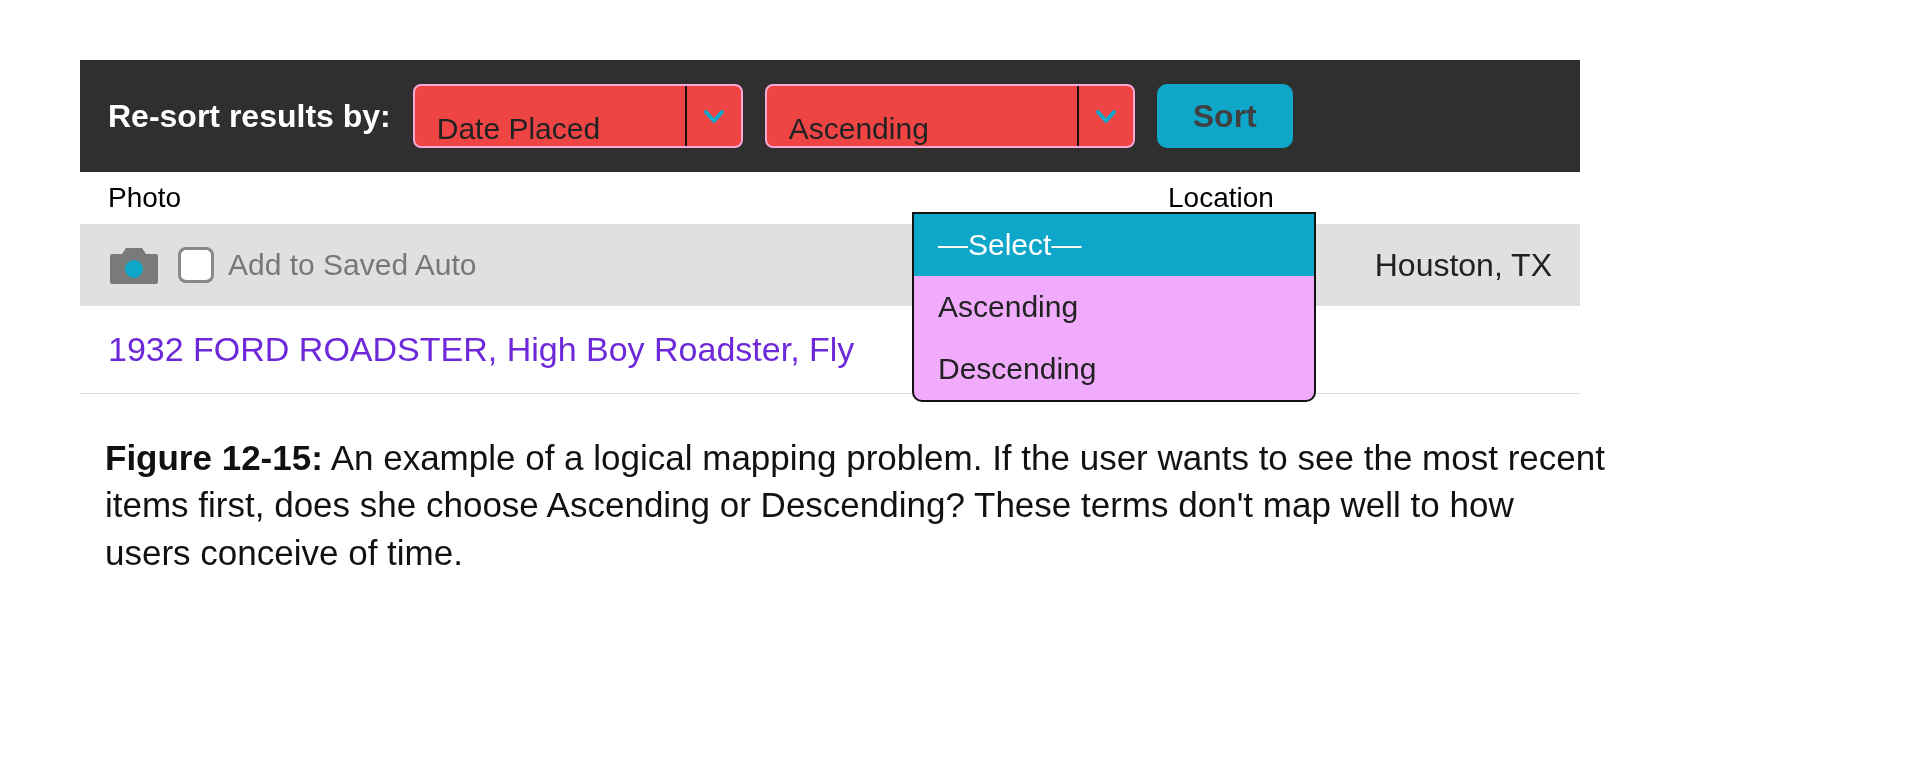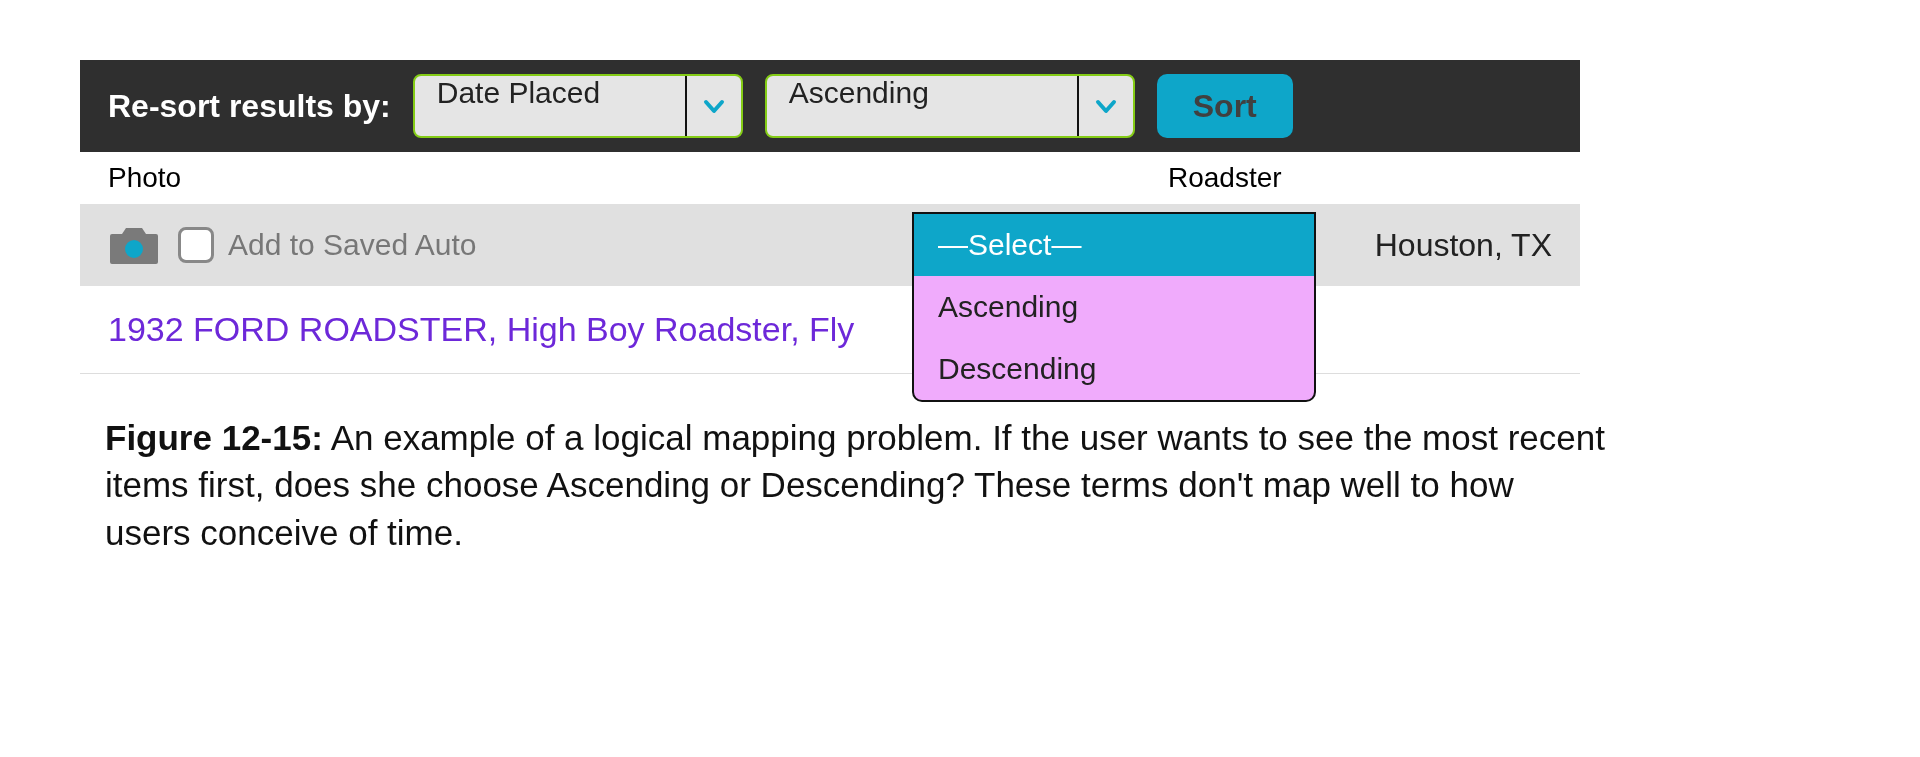--- a/index.html
+++ b/index.html
@@ -11,37 +11,37 @@
   .screenshot-wrap {
     width: 1500px;
     border-bottom: 1px solid #ddd;
     padding-bottom: 16px;
   }
   
   .sort-bar {
     background: #2f2f2f;
     display: flex;
     align-items: center;
-    padding: 14px 28px;
+    padding: 24px 28px;
     gap: 22px;
   }
   .sort-label {
     color: #fff;
     font-weight: 700;
     font-size: 32px;
     white-space: nowrap;
   }
   .select-box {
     position: relative;
-    background: #e5e5e5;
-    border: 2px solid #84cc16;
+    background: #ef4444;
+    border: 2px solid #f9a8d4;
     border-radius: 8px;
     height: 64px;
     display: flex;
-    align-items: flex-start;
+    align-items: flex-end;
   }
   .select-box.field { width: 330px; }
   .select-box.order { width: 370px; }
   .select-text {
     flex: 1;
     padding: 0 22px;
     font-size: 30px;
     color: #222;
   }
   .select-arrow {
@@ -163,21 +163,21 @@
               <path d="M4 8 L12 17 L20 8" fill="none" stroke="#0ea6c9" stroke-width="4" stroke-linecap="round" stroke-linejoin="round"></path>
             </svg>
         </span>
       </div>
 
       <button class="sort-btn">Sort</button>
     </div>
 
     <div class="col-headers">
       <div class="col-photo">Photo</div>
-      <div class="col-location">Roadster</div>
+      <div class="col-location">Location</div>
     </div>
 
     <div class="listing-row">
       <span class="camera-icon">
         <svg viewBox="0 0 52 42">
           <path d="M4 10 h10 l4 -6 h16 l4 6 h10 a2 2 0 0 1 2 2 v26 a2 2 0 0 1 -2 2 h-44 a2 2 0 0 1 -2 -2 v-26 a2 2 0 0 1 2 -2 z" fill="#7a7a7a"></path>
           <circle cx="26" cy="25" r="9" fill="#0ea6c9"></circle>
         </svg>
       </span>
       <span class="save-checkbox"></span>

